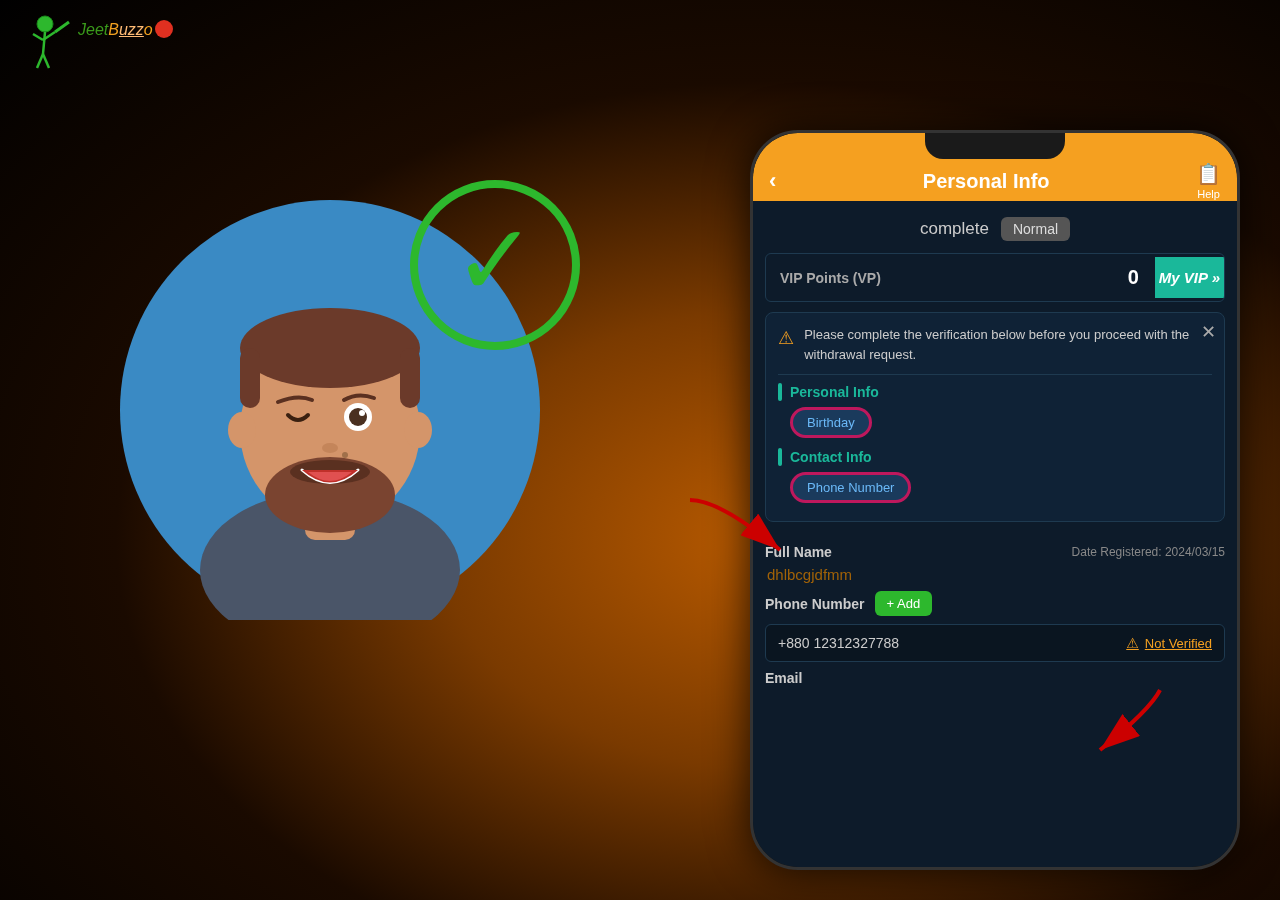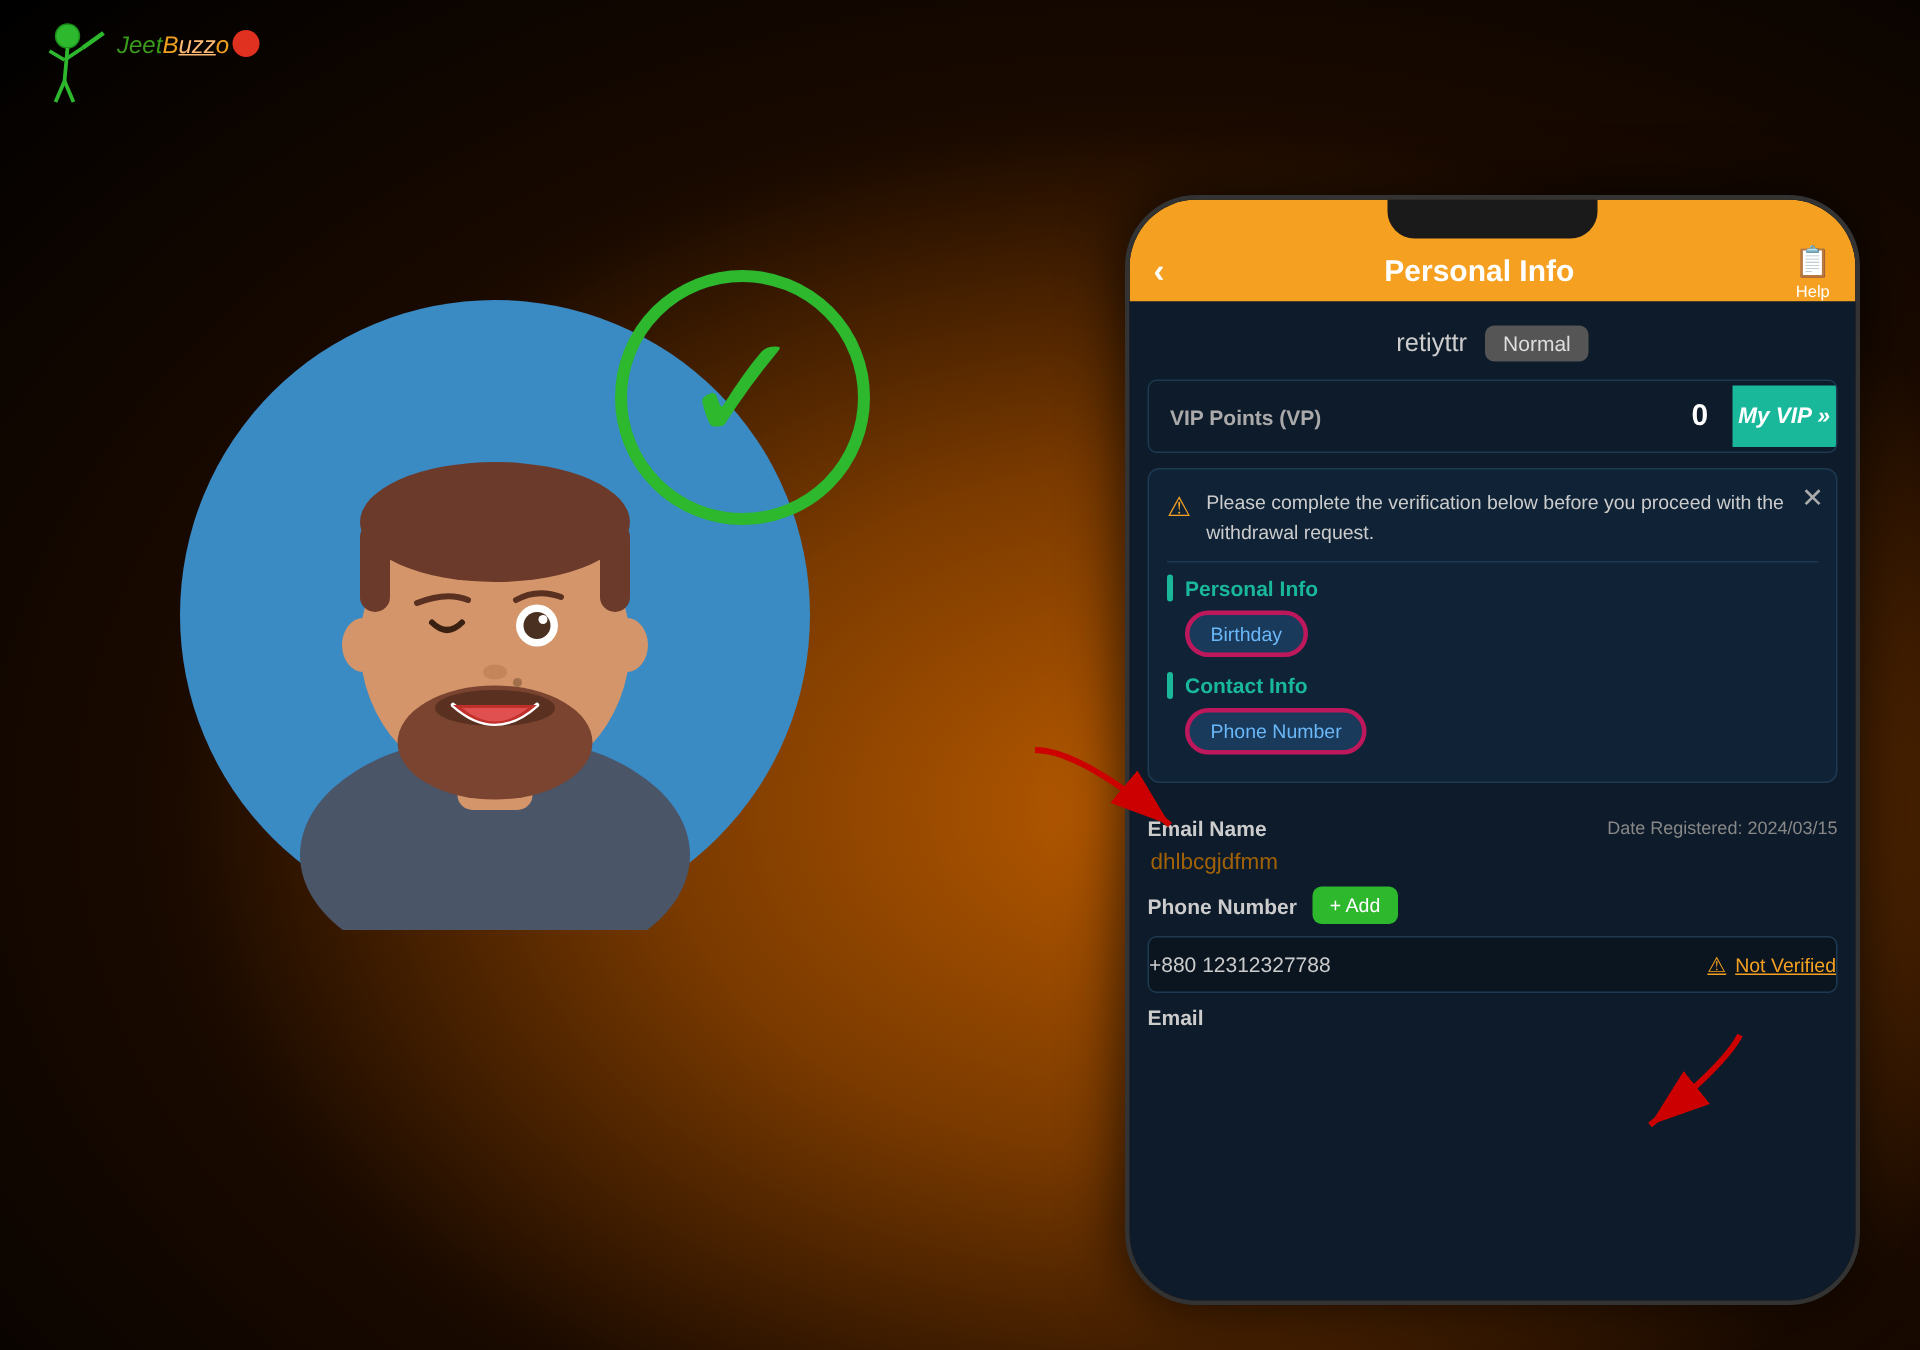--- a/index.html
+++ b/index.html
@@ -363,21 +363,21 @@
       font-size: 13px;
       display: flex;
       align-items: center;
       gap: 4px;
     }
 
     .phone-input-row {
       background: #0a1520;
       border: 1px solid #1e3a50;
       border-radius: 6px;
-      padding: 10px 0;
+      padding: 10px 12px;
       display: flex;
       align-items: center;
       justify-content: space-between;
       margin-bottom: 8px;
     }
 
     .phone-input-text {
       color: #ccc;
       font-size: 14px;
     }
@@ -499,21 +499,21 @@
     <div class="phone-header">
       <span class="back-btn">‹</span>
       <span class="header-title">Personal Info</span>
       <div class="help-btn">
         <span class="help-icon">📋</span>
         <span>Help</span>
       </div>
     </div>
 
     <div class="username-row">
-      <span class="username-text">retiyttr</span>
+      <span class="username-text">complete</span>
       <span class="normal-badge">Normal</span>
     </div>
 
     <div class="vip-row">
       <span class="vip-label">VIP Points (VP)</span>
       <span class="vip-points">0</span>
       <div class="my-vip-btn">My VIP »</div>
     </div>
 
     <div class="warning-banner">
@@ -537,21 +537,21 @@
         <div class="section-label">
           <div class="section-bar"></div>
           <span class="section-title">Contact Info</span>
         </div>
         <span class="tag-btn">Phone Number</span>
       </div>
     </div>
 
     <div class="form-section">
       <div class="form-row">
-        <span class="form-label">Email Name</span>
+        <span class="form-label">Full Name</span>
         <span class="date-text">Date Registered: 2024/03/15</span>
       </div>
       <div class="form-value">dhlbcgjdfmm</div>
 
       <div class="phone-row">
         <span class="form-label">Phone Number</span>
         <div class="add-btn">+ Add</div>
       </div>
 
       <div class="phone-input-row">

